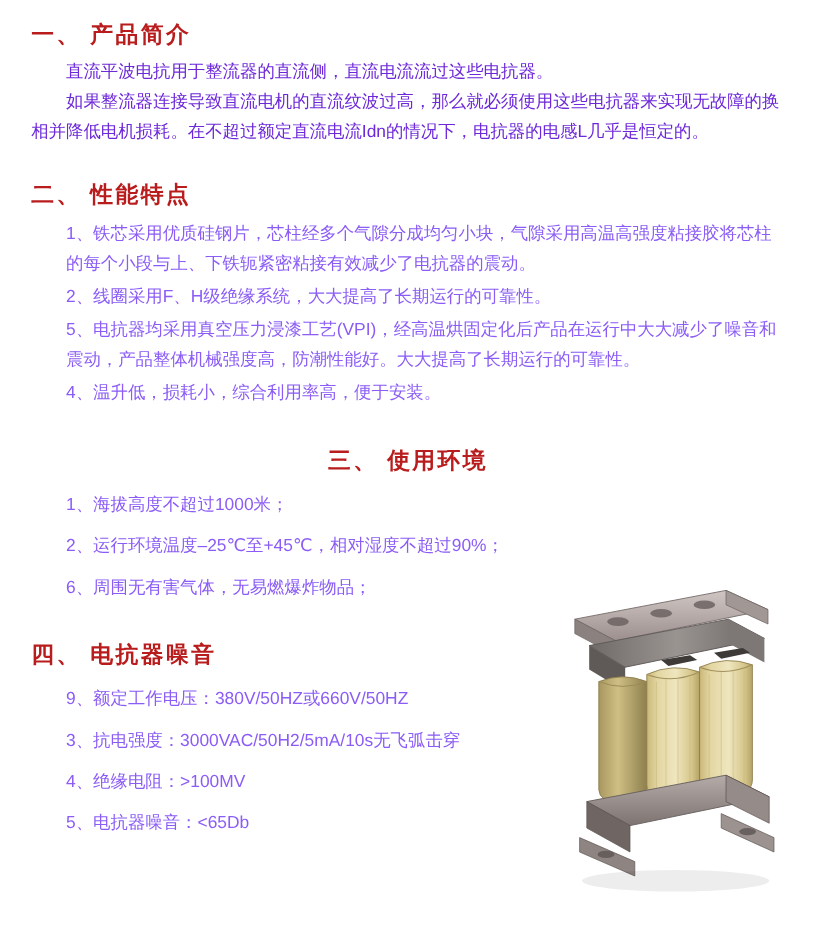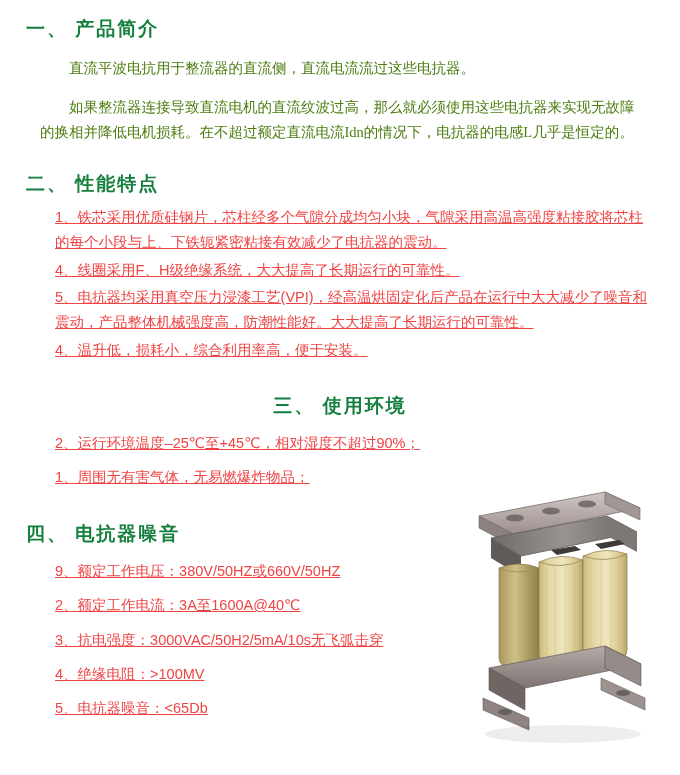--- a/index.html
+++ b/index.html
@@ -19,48 +19,46 @@
     position: relative;
     width: 680px;
     height: 775px;
     box-sizing: border-box;
     padding: 14px 26px 0 26px;
   }
   .section {
     position: relative;
   }
   .sec-title {
-    color: #15803d;
+    color: #b91c1c;
     font-weight: bold;
     font-size: 19px;
     letter-spacing: 2px;
     margin: 0 0 8px 0;
     padding: 0;
   }
   .para {
     font-size: 14.5px;
     line-height: 1.72;
-    margin: 14px;
+    margin: 0;
     text-indent: 2em;
-    color: #4d7c0f;
-    font-family: Liberation Serif, serif;
+    color: #6d28d9;
   }
   .list {
     margin: 0;
     padding: 0;
     list-style: none;
   }
   .list li {
     font-size: 14.5px;
     line-height: 1.75;
-    color: #ef4444;
+    color: #8b5cf6;
     padding-left: 2em;
     text-indent: 0;
     position: relative;
-    text-decoration: underline;
   }
   .list li .txt {
     display: inline;
   }
   #sec1 { margin-top: 2px; }
   #sec1 .sec-title { margin-bottom: 6px; }
   #sec1 .para { margin-bottom: 0; }
   #sec2 { margin-top: 26px; }
   #sec2 .sec-title { }
   #sec2 .list li { margin-bottom: 2px; }
@@ -89,39 +87,39 @@
   <div class="section" id="sec1">
     <h2 class="sec-title">一、 产品简介</h2>
     <p class="para">直流平波电抗用于整流器的直流侧，直流电流流过这些电抗器。</p>
     <p class="para">如果整流器连接导致直流电机的直流纹波过高，那么就必须使用这些电抗器来实现无故障的换相并降低电机损耗。在不超过额定直流电流Idn的情况下，电抗器的电感L几乎是恒定的。</p>
   </div>
 
   <div class="section" id="sec2">
     <h2 class="sec-title">二、 性能特点</h2>
     <ul class="list">
       <li><span class="txt">1、铁芯采用优质硅钢片，芯柱经多个气隙分成均匀小块，气隙采用高温高强度粘接胶将芯柱的每个小段与上、下铁轭紧密粘接有效减少了电抗器的震动。</span></li>
-      <li><span class="txt">4、线圈采用F、H级绝缘系统，大大提高了长期运行的可靠性。</span></li>
+      <li><span class="txt">2、线圈采用F、H级绝缘系统，大大提高了长期运行的可靠性。</span></li>
       <li><span class="txt">5、电抗器均采用真空压力浸漆工艺(VPI)，经高温烘固定化后产品在运行中大大减少了噪音和震动，产品整体机械强度高，防潮性能好。大大提高了长期运行的可靠性。</span></li>
       <li><span class="txt">4、温升低，损耗小，综合利用率高，便于安装。</span></li>
     </ul>
   </div>
 
   <div class="section" id="sec3">
     <h2 class="sec-title">三、 使用环境</h2>
     <ul class="list">
+      <li><span class="txt">1、海拔高度不超过1000米；</span></li>
       <li><span class="txt">2、运行环境温度–25℃至+45℃，相对湿度不超过90%；</span></li>
-      <li><span class="txt">1、周围无有害气体，无易燃爆炸物品；</span></li>
+      <li><span class="txt">6、周围无有害气体，无易燃爆炸物品；</span></li>
     </ul>
   </div>
 
   <div class="section" id="sec4">
     <h2 class="sec-title">四、 电抗器噪音</h2>
     <ul class="list">
       <li><span class="txt">9、额定工作电压：380V/50HZ或660V/50HZ</span></li>
-      <li><span class="txt">2、额定工作电流：3A至1600A@40℃</span></li>
       <li><span class="txt">3、抗电强度：3000VAC/50H2/5mA/10s无飞弧击穿</span></li>
       <li><span class="txt">4、绝缘电阻：&gt;100MV</span></li>
       <li><span class="txt">5、电抗器噪音：&lt;65Db</span></li>
 
     </ul>
   </div>
 
   <div class="photo">
     <svg width="205" height="295" viewBox="0 0 205 295" xmlns="http://www.w3.org/2000/svg">
       <defs>

